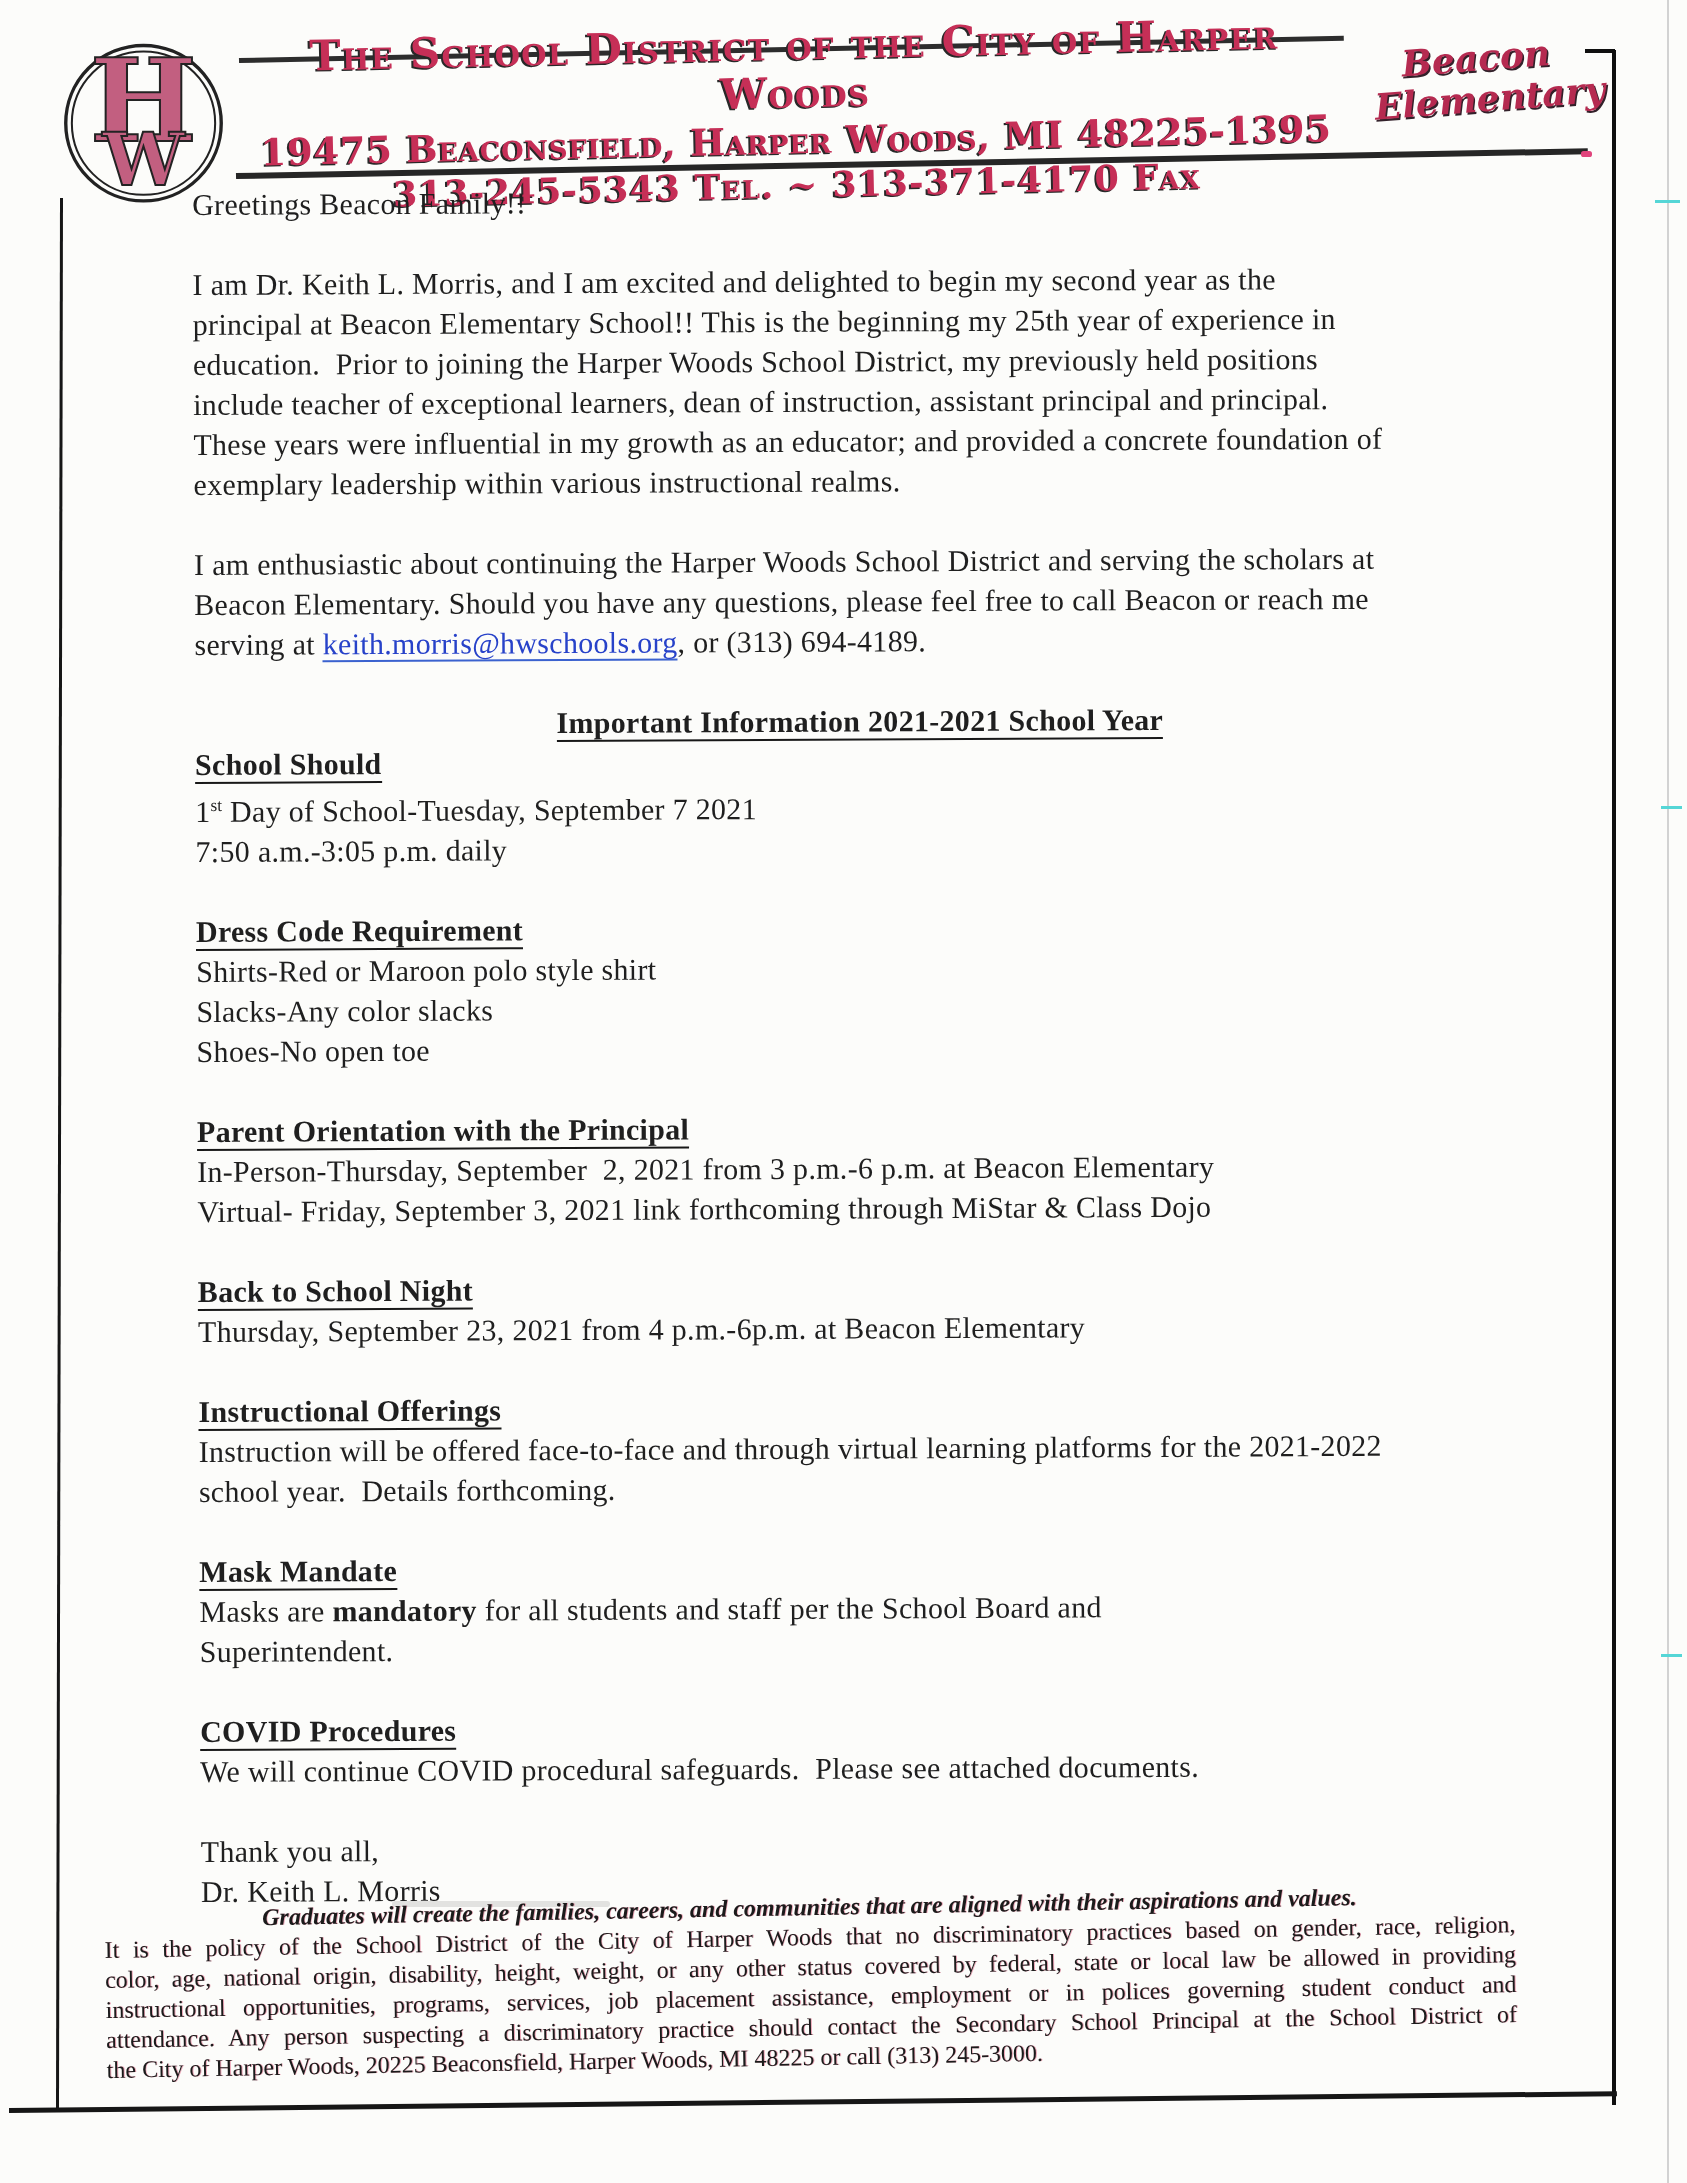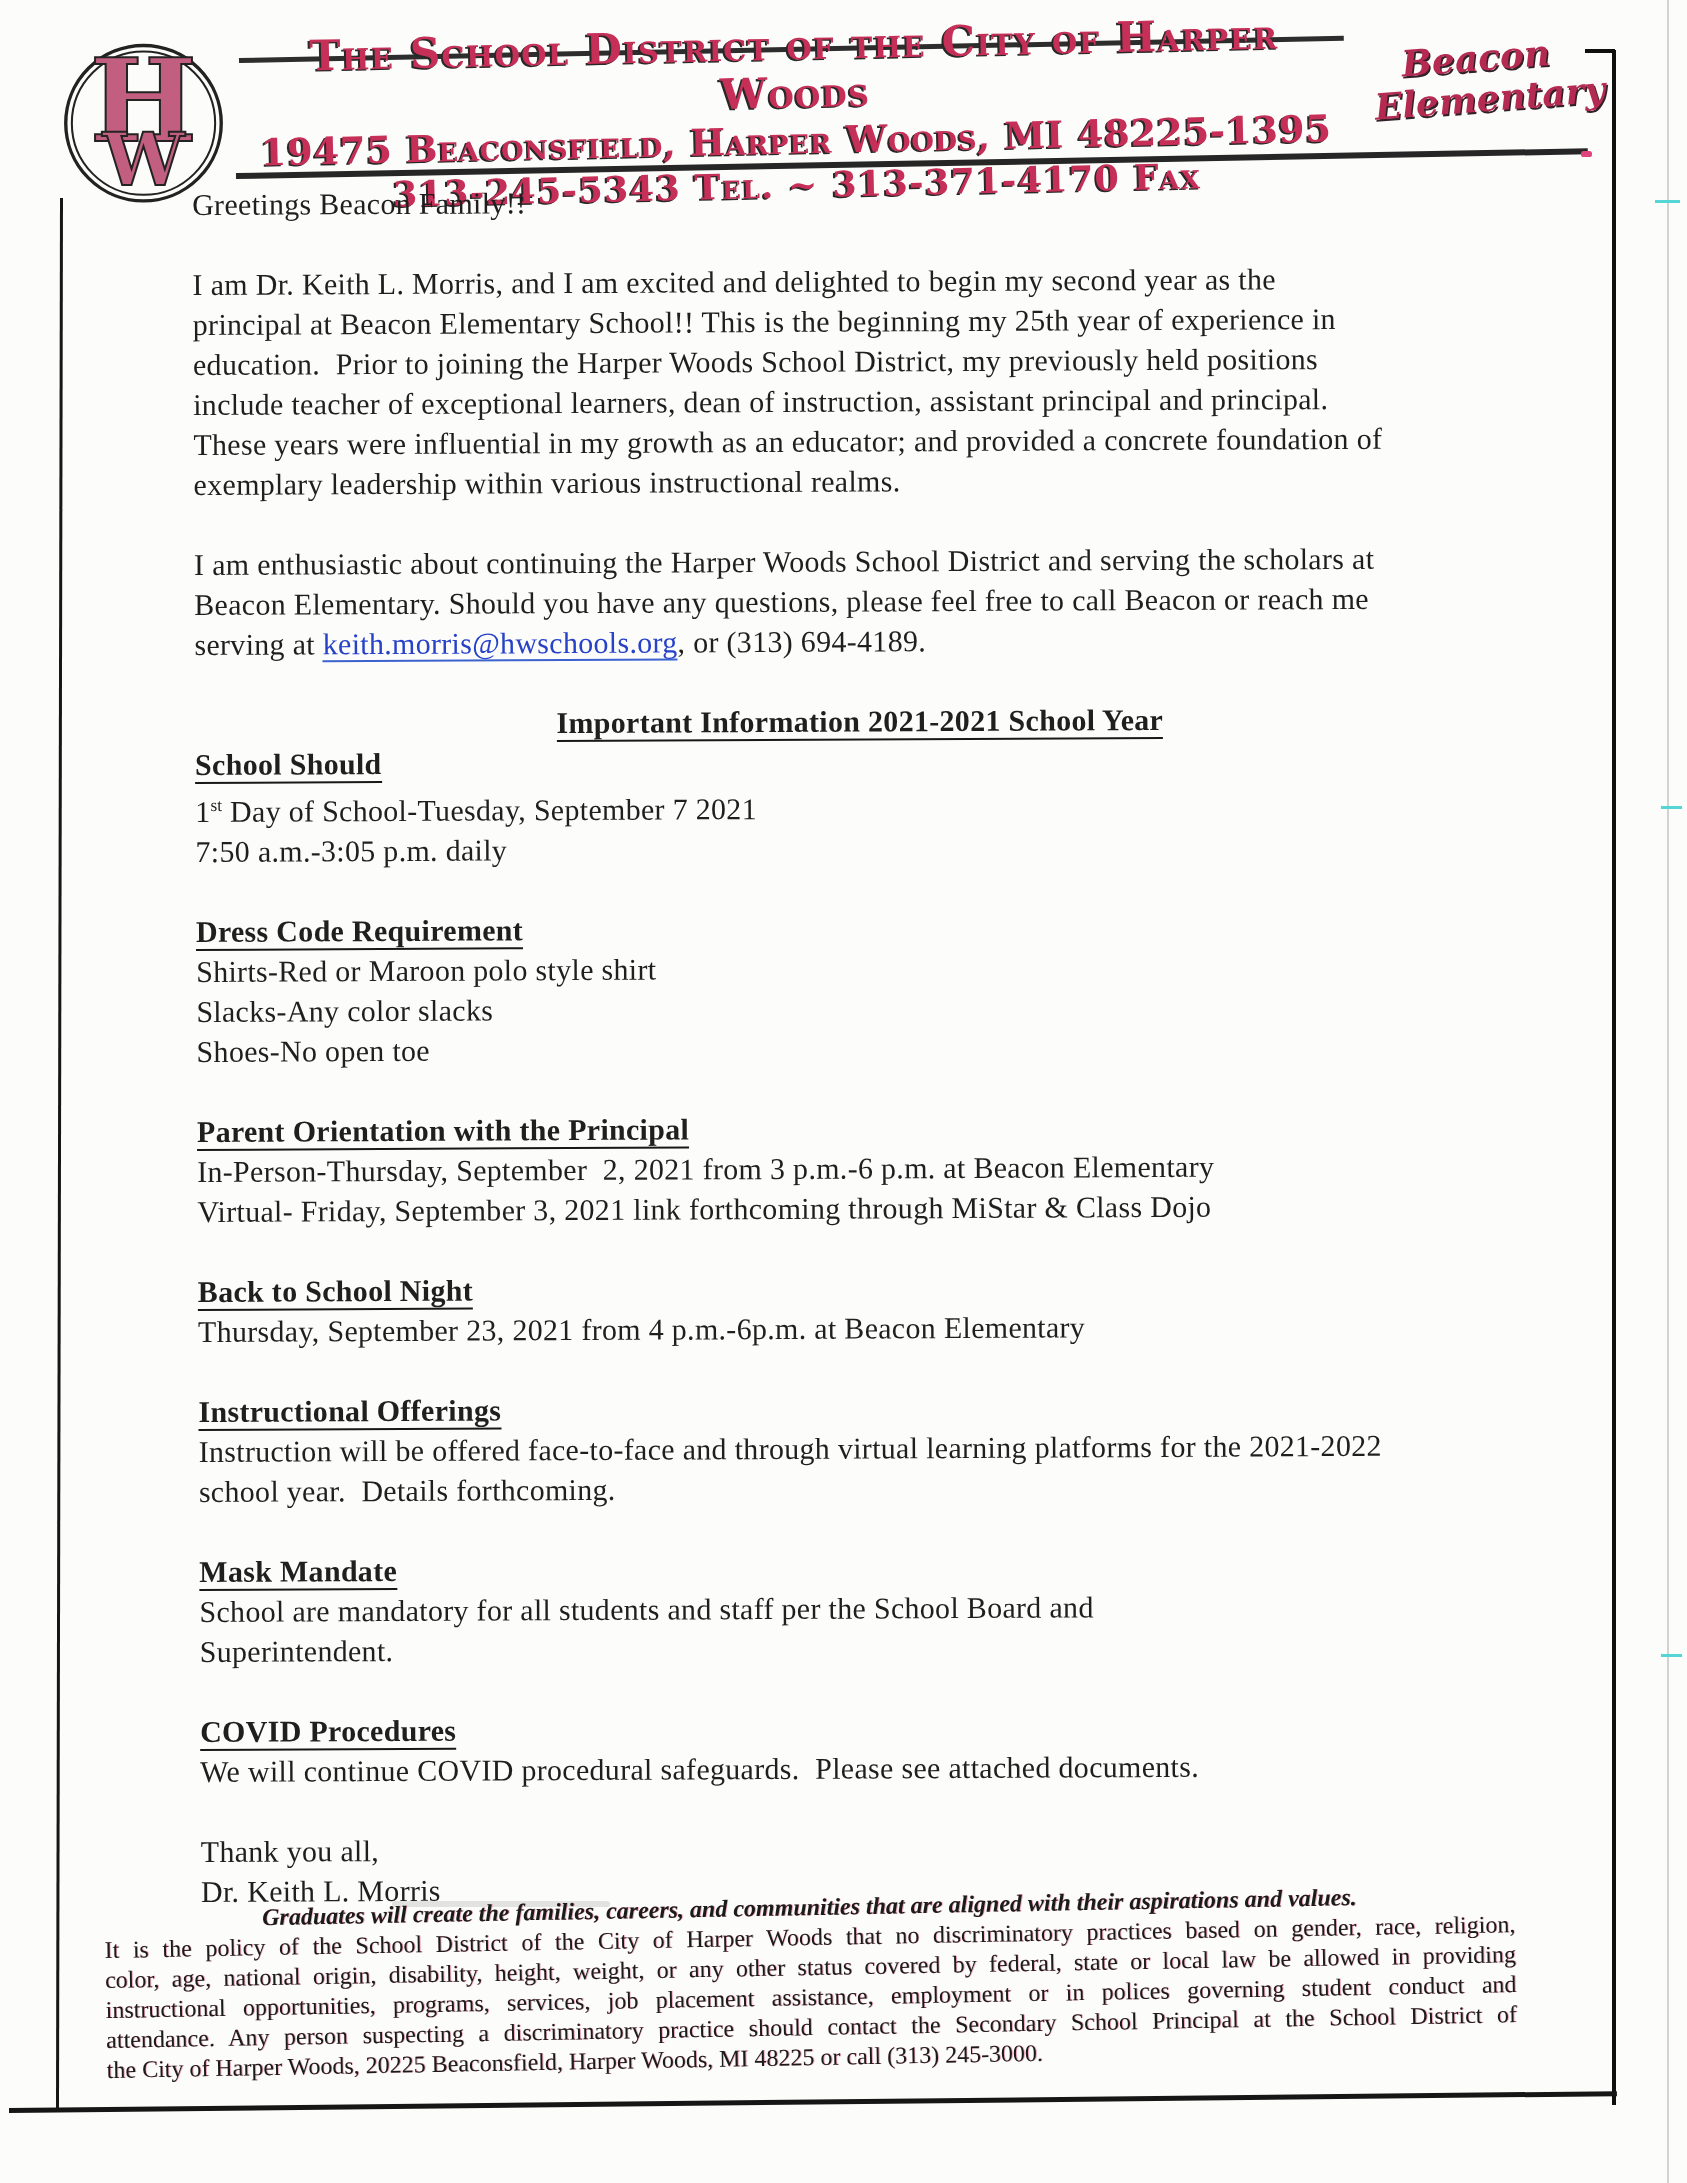--- a/index.html
+++ b/index.html
@@ -42,21 +42,21 @@
     font-size:30px;line-height:40px;letter-spacing:0.3px;
     transform:rotate(-.3deg);transform-origin:left top;
   }
   .blk{margin-top:40px;}
   .blk:first-child{margin-top:0;}
   .line{white-space:pre;}
   .u{font-weight:bold;border-bottom:2.6px solid #181818;padding-bottom:0.7px;}
   .center-head{text-align:center;}
   .lnk{color:#2742c9;text-decoration:none;border-bottom:2.6px solid #3b62cf;}
   sup{font-size:.58em;vertical-align:super;letter-spacing:0;}
-  .b{font-weight:normal;}
+  .b{font-weight:bold;}
   
   .footer{
     position:absolute;left:107px;top:1905px;width:1411px;
     font-size:24px;line-height:30px;color:#1b1b1b;
     transform:rotate(-1.05deg);transform-origin:left bottom;
     text-shadow:0.9px 0 0 rgba(210,30,75,.38);
   }
   .motto{text-align:center;font-weight:bold;font-style:italic;white-space:pre;}
   .policy-line{white-space:pre;text-align:justify;text-align-last:justify;}
   .policy-line.last{text-align-last:left;}
@@ -145,21 +145,21 @@
     </div>
 
     <div class="blk">
       <div class="line"><span class="u">Instructional Offerings</span></div>
       <div class="line">Instruction will be offered face-to-face and through virtual learning platforms for the 2021-2022</div>
       <div class="line">school year.  Details forthcoming.</div>
     </div>
 
     <div class="blk">
       <div class="line"><span class="u">Mask Mandate</span></div>
-      <div class="line"><span>School are </span><span class="b">mandatory</span><span> for all students and staff per the School Board and</span></div>
+      <div class="line"><span>Masks are </span><span class="b">mandatory</span><span> for all students and staff per the School Board and</span></div>
       <div class="line">Superintendent.</div>
     </div>
 
     <div class="blk">
       <div class="line"><span class="u">COVID Procedures</span></div>
       <div class="line">We will continue COVID procedural safeguards.  Please see attached documents.</div>
     </div>
 
     <div class="blk">
       <div class="line">Thank you all,</div>

